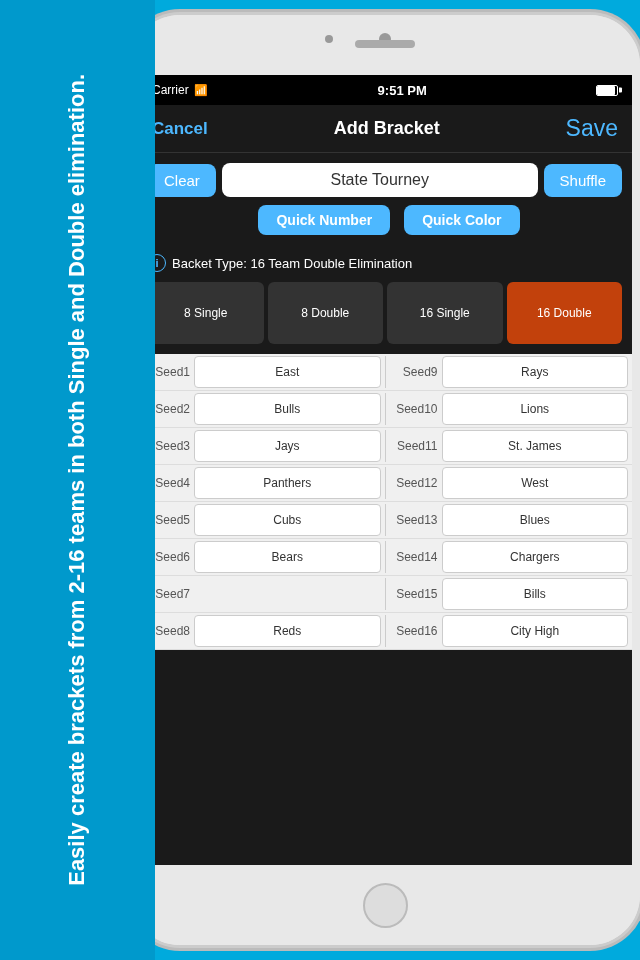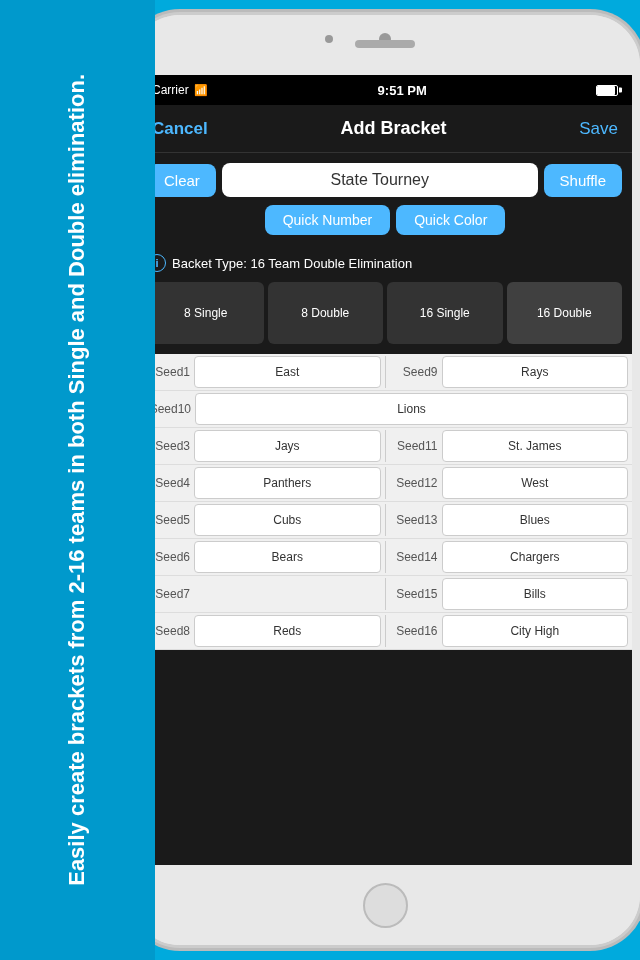--- a/index.html
+++ b/index.html
@@ -165,21 +165,21 @@
     }
 
     .nav-title {
       color: white;
       font-size: 18px;
       font-weight: 700;
     }
 
     .nav-save {
       color: #4db8ff;
-      font-size: 17px;
+      font-size: 23px;
       cursor: pointer;
     }
 
     
     .content {
       background: #1a1a1a;
       flex: 1;
       overflow-y: auto;
       height: calc(100% - 78px);
     }
@@ -236,22 +236,23 @@
       margin-bottom: 8px;
     }
 
     .btn-quick {
       background: #4db8ff;
       color: white;
       border: none;
       border-radius: 8px;
       padding: 7px 18px;
       font-size: 14px;
-      font-weight: 400;
+      font-weight: 700;
       cursor: pointer;
+      margin-left: 8px;
     }
 
     
     .bracket-type-row {
       display: flex;
       align-items: center;
       padding: 6px 10px;
       color: white;
       font-size: 13px;
       gap: 6px;
@@ -284,21 +285,21 @@
       background: #333;
       color: white;
       border: none;
       border-radius: 6px;
       font-size: 12px;
       cursor: pointer;
       text-align: center;
     }
 
     .type-btn.active {
-      background: #404040;
+      background: #c2410c;
       color: white;
     }
 
     
     .seeds-table {
       background: #f0f0f0;
       width: 100%;
     }
 
     .seed-row {
@@ -429,20 +430,24 @@
         <span class="seed-label">Seed1</span>
         <input class="seed-input" type="text" value="East" style="">
       </div>
       <div class="seed-divider"></div>
       <div class="seed-half">
         <span class="seed-label">Seed9</span>
         <input class="seed-input" type="text" value="Rays" style="">
       </div>
     </div>
           <div class="seed-row">
+      <div class="seed-half">
+        <span class="seed-label">Seed2</span>
+        <input class="seed-input" type="text" value="Bulls" style="">
+      </div>
       <div class="seed-divider"></div>
       <div class="seed-half">
         <span class="seed-label">Seed10</span>
         <input class="seed-input" type="text" value="Lions" style="">
       </div>
     </div>
           <div class="seed-row">
       <div class="seed-half">
         <span class="seed-label">Seed3</span>
         <input class="seed-input" type="text" value="Jays" style="">

